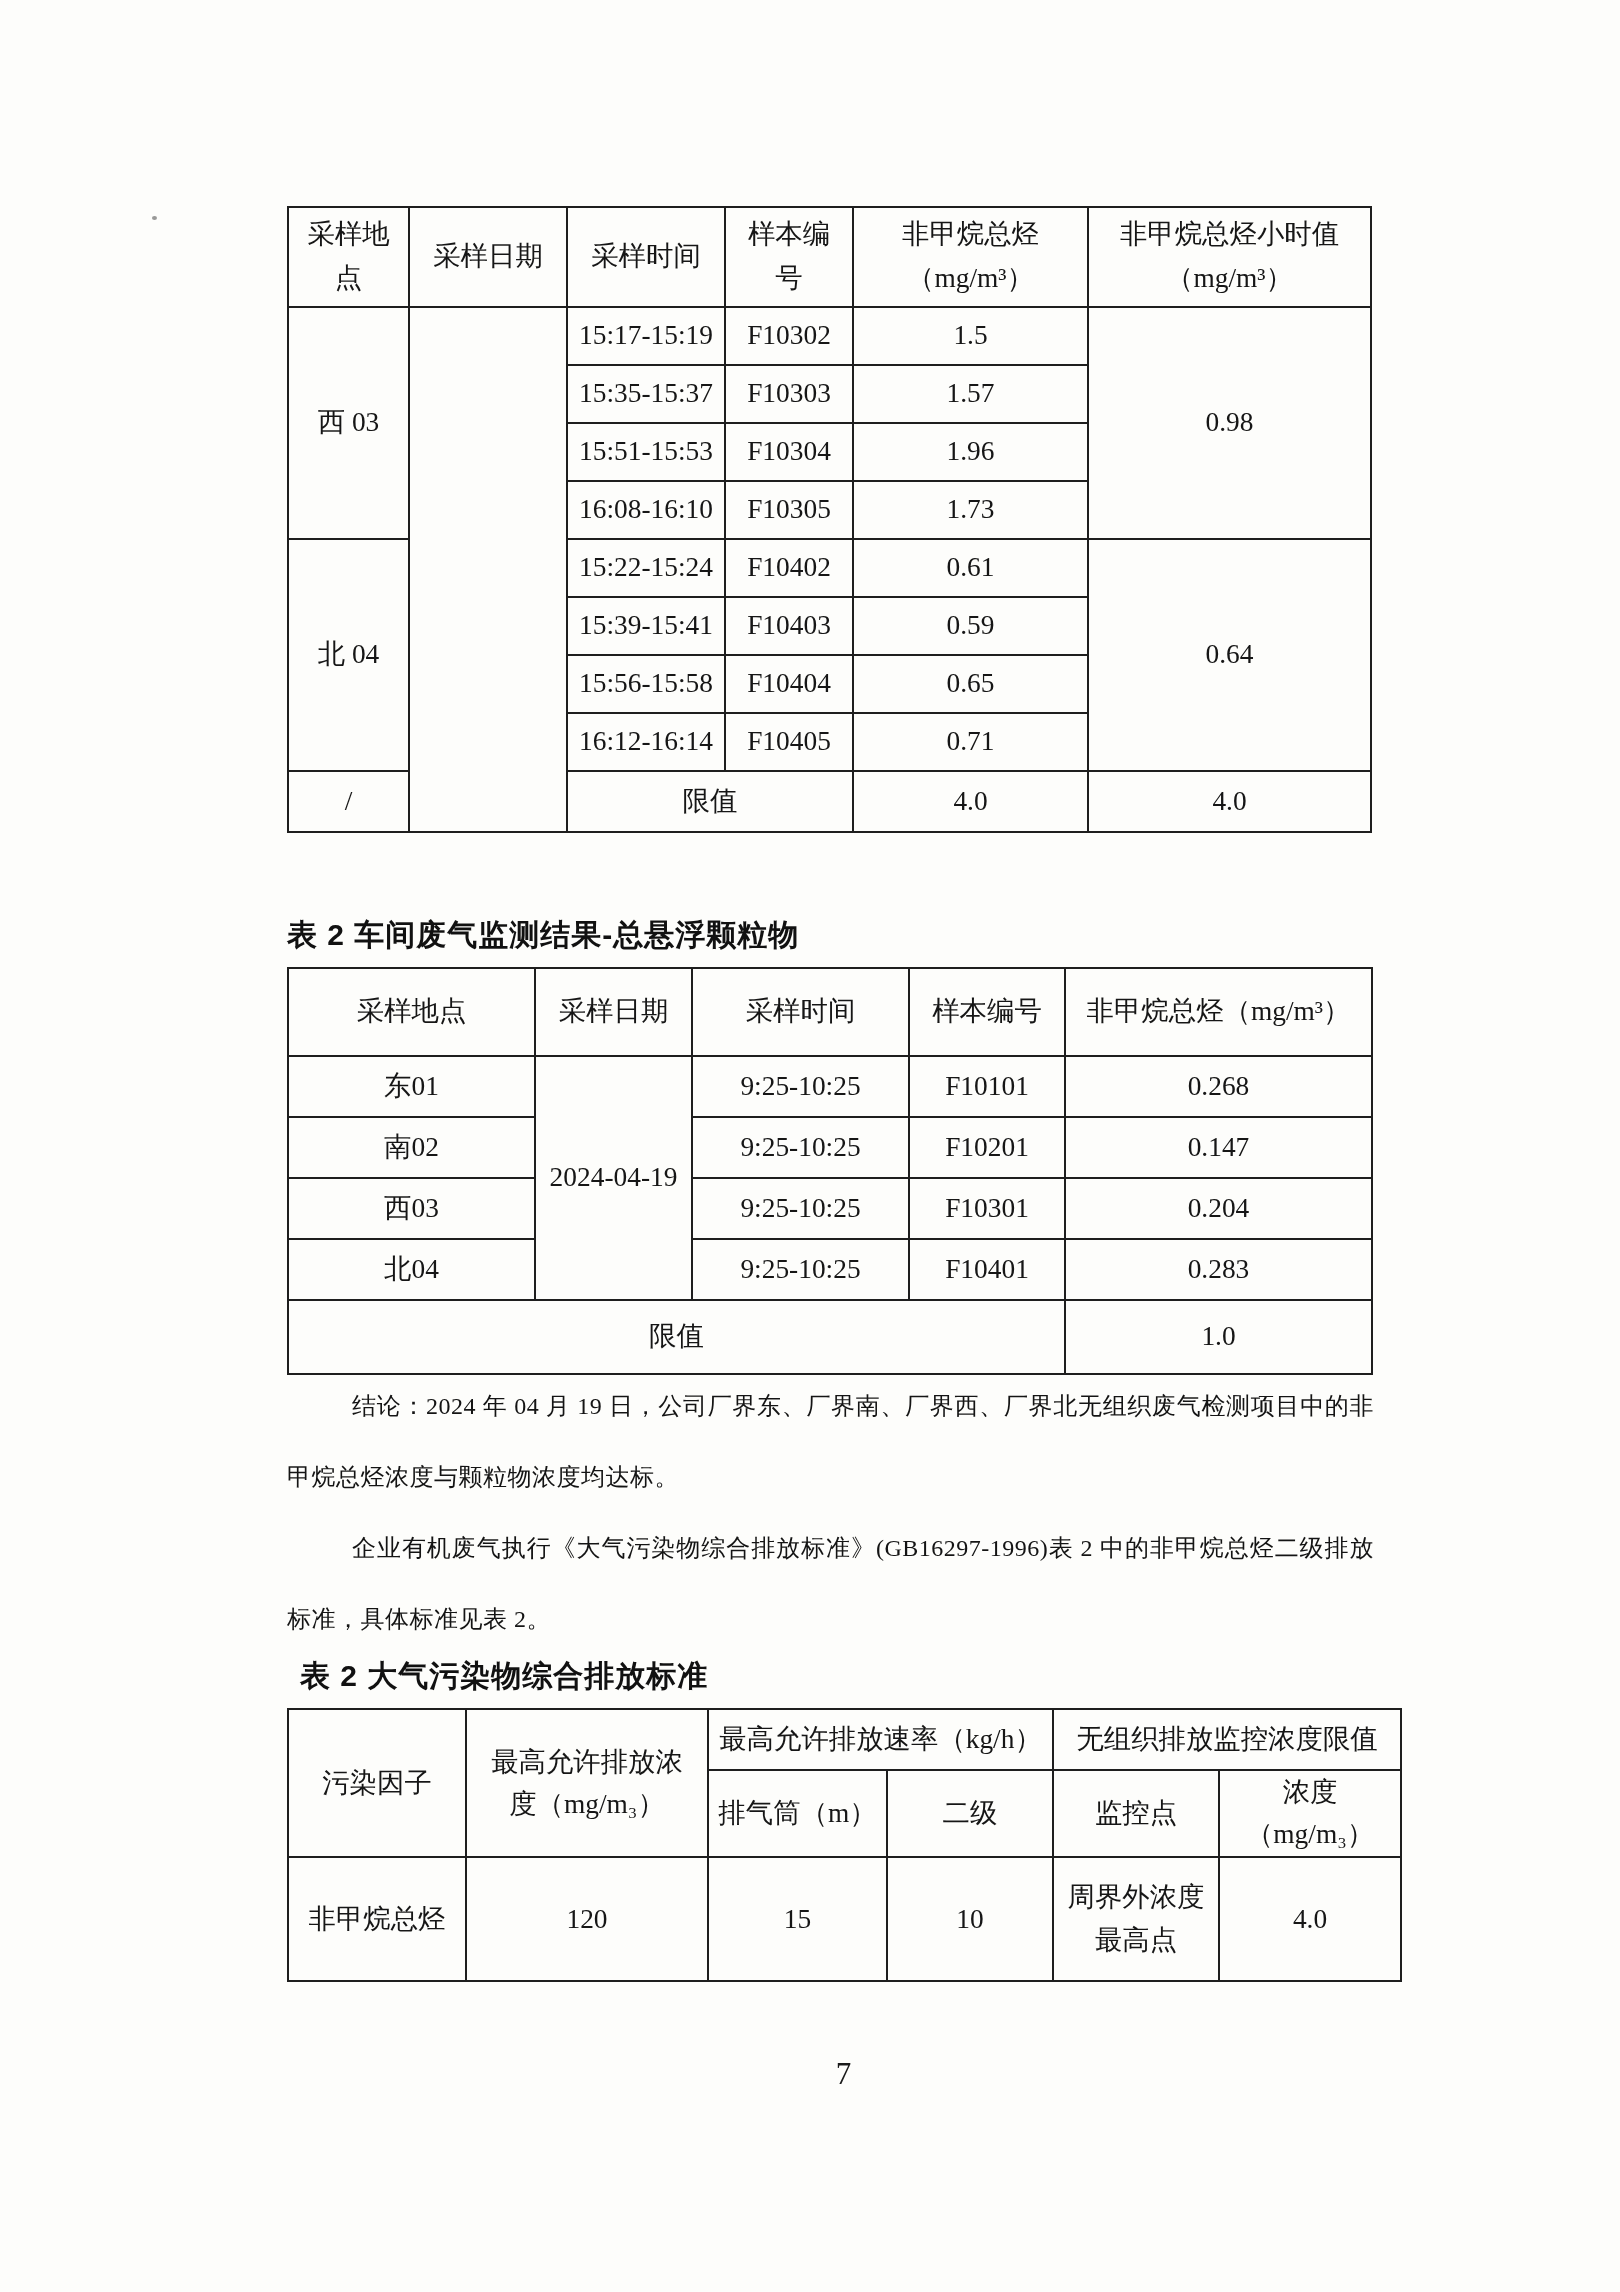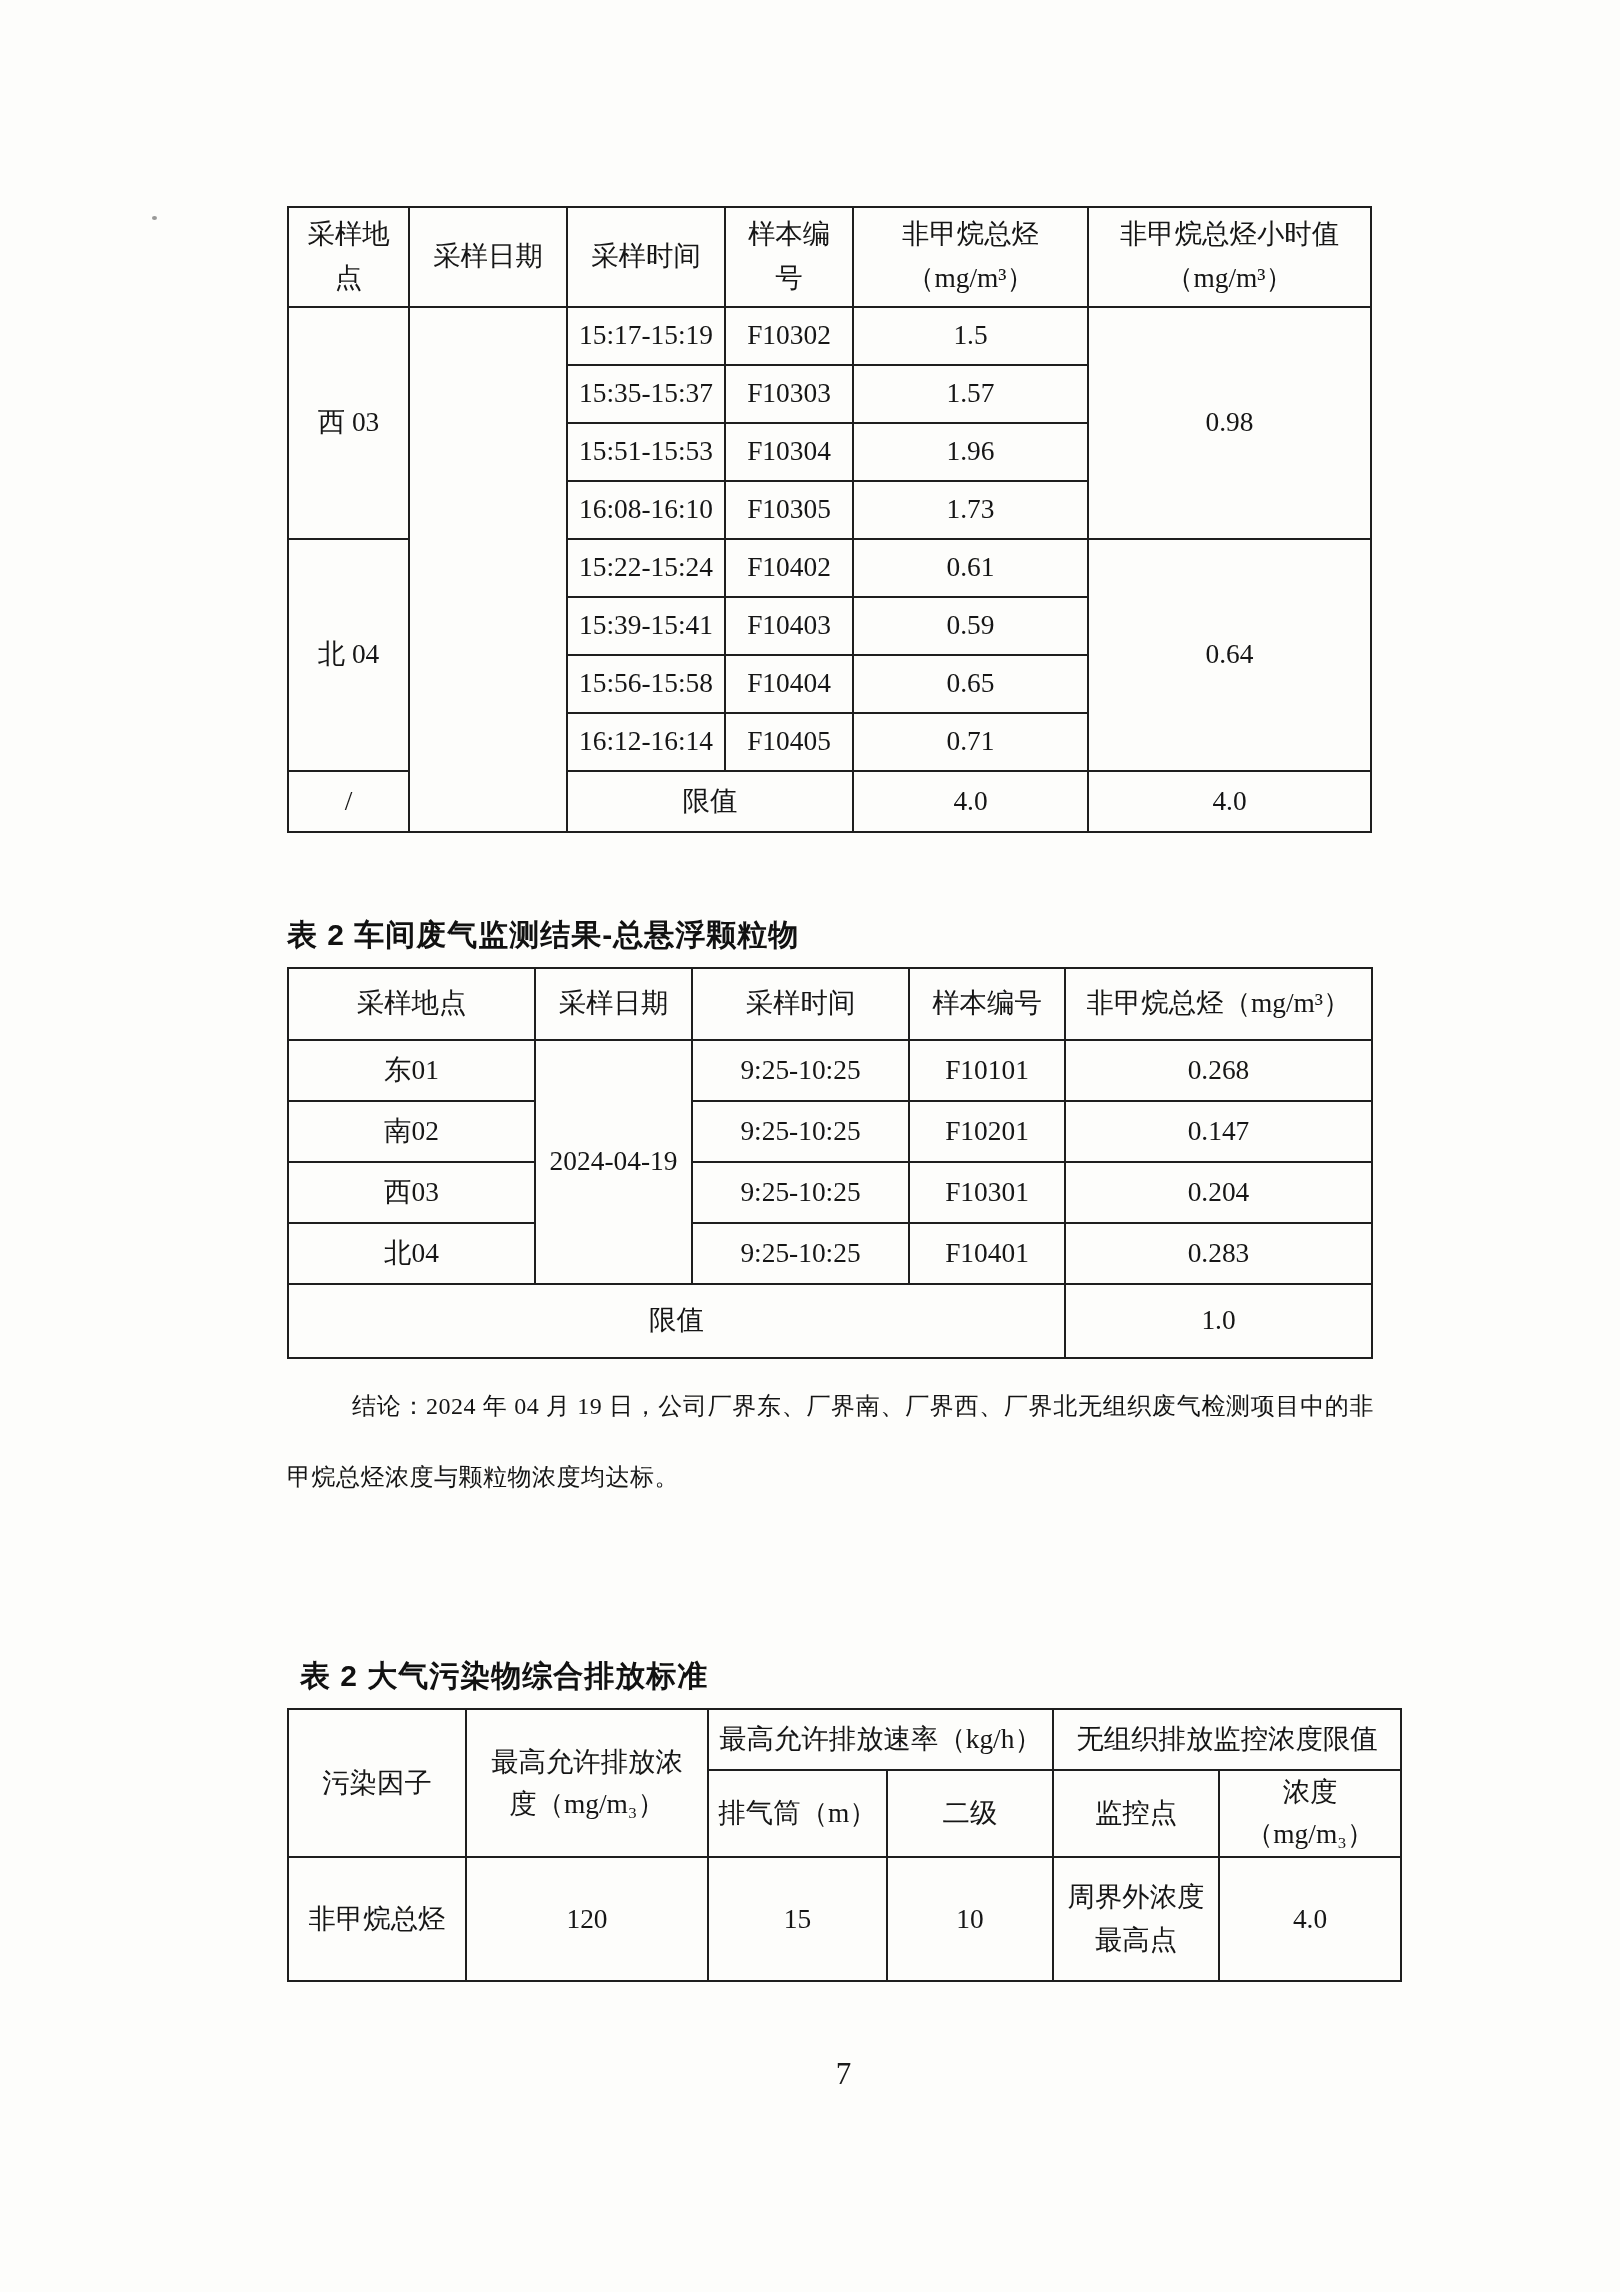--- a/index.html
+++ b/index.html
@@ -32,21 +32,21 @@
     white-space:pre-line;
     overflow:hidden;
   }
   
   #t1 { left:287px; top:206px; width:1083px; }
   #t1 tr.h  { height:100px; }
   #t1 tr.d  { height:58px; }
   #t1 tr.lim { height:61px; }
   
   #t2 { left:287px; top:967px; width:1083px; }
-  #t2 tr.h { height:72px; }
+  #t2 tr.h { height:88px; }
   #t2 tr.d { height:61px; }
   #t2 tr.lim { height:74px; }
   
   #t3 { left:287px; top:1708px; width:1113px; }
   #t3 tr.h1 { height:61px; }
   #t3 tr.h2 { height:64px; }
   #t3 tr.d  { height:124px; }
   #t3 th, #t3 td { line-height:1.55; }
 
   .tbl-title {
@@ -212,20 +212,21 @@
       </tr>
       <tr class="lim">
         <td colspan="4">限值</td>
         <td>1.0</td>
       </tr>
     </tbody>
   </table>
 
   <div class="paras">
     <p>结论：2024 年 04 月 19 日，公司厂界东、厂界南、厂界西、厂界北无组织废气检测项目中的非甲烷总烃浓度与颗粒物浓度均达标。</p>
+    <p>企业有机废气执行《大气污染物综合排放标准》(GB16297-1996)表 2 中的非甲烷总烃二级排放标准，具体标准见表 2。</p>
   </div>
 
   <div id="title3" class="tbl-title">表 2 大气污染物综合排放标准</div>
 
   <table id="t3">
     <colgroup>
       <col style="width:178px">
         <col style="width:242px">
         <col style="width:179px">
       <col style="width:166px">

